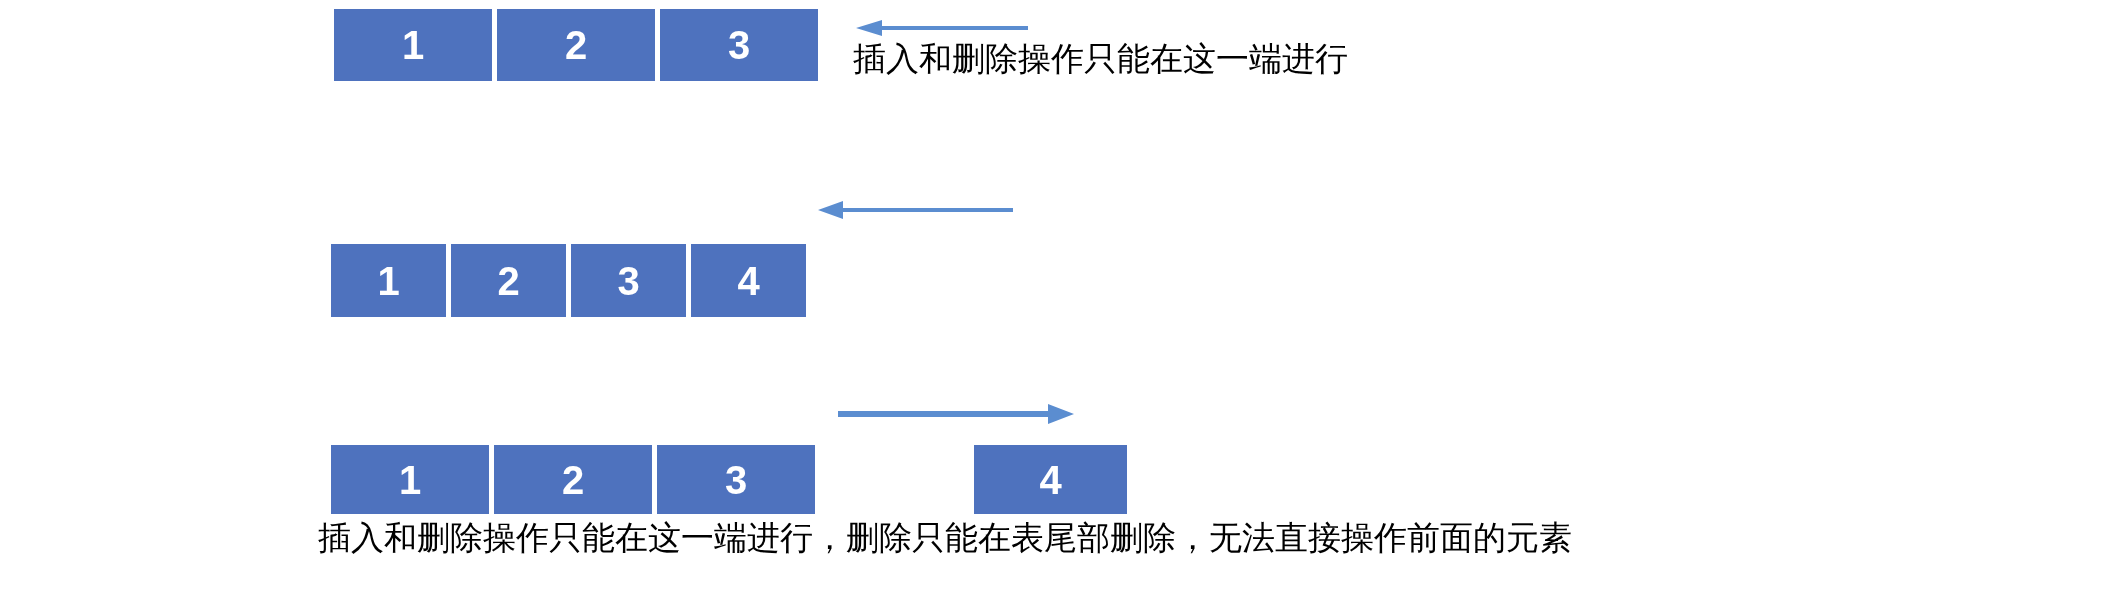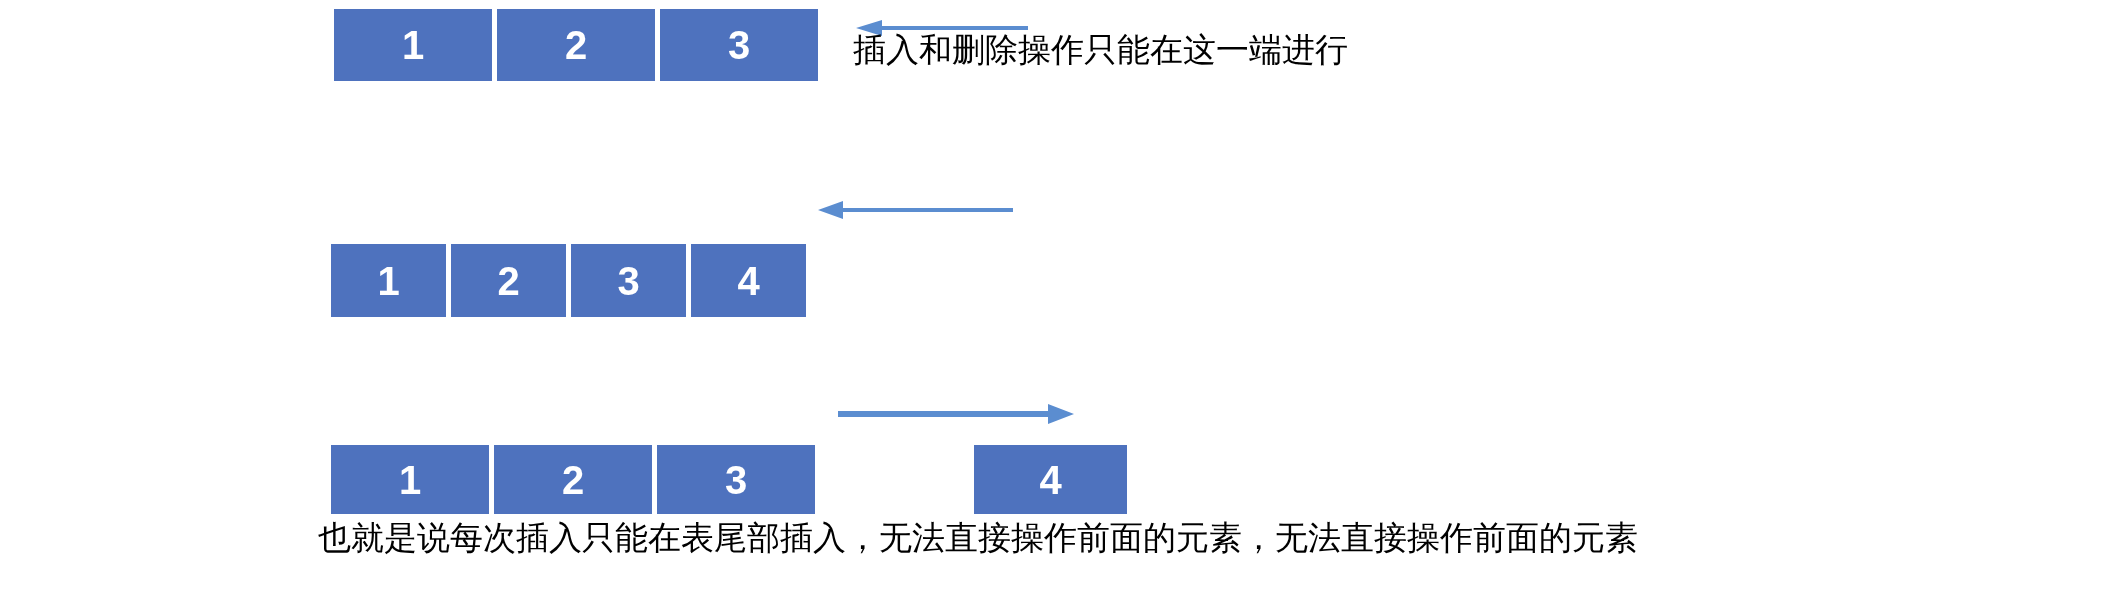--- a/index.html
+++ b/index.html
@@ -94,21 +94,21 @@
 
   
   .caption {
     position: absolute;
     color: #000000;
     font-size: 33px;
     line-height: 1.15;
     white-space: nowrap;
     font-family: "DejaVu Sans", "Liberation Sans", sans-serif;
   }
-  #caption-top    { left: 853px; top: 31px; }
+  #caption-top    { left: 853px; top: 40px; }
   #caption-bottom { left: 318px; top: 519px; }
 </style>
 </head>
 <body>
 
 <div id="stage">
 
   <div class="seq-row" id="row1">
     <div class="cell">1</div>
     <div class="cell">2</div>
@@ -143,15 +143,15 @@
   </div>
 
   <div class="seq-row" id="row3">
     <div class="cell">1</div>
     <div class="cell">2</div>
     <div class="cell">3</div>
     <div class="spacer"></div>
     <div class="cell detached">4</div>
   </div>
 
-  <div class="caption" id="caption-bottom">也就是说每次插入只能在表尾部插入，无法直接操作前面的元素，无法直接操作前面的元素</div>
+  <div class="caption" id="caption-bottom">插入和删除操作只能在这一端进行，删除只能在表尾部删除，无法直接操作前面的元素</div>
 
 </div>
 
 </body></html>

